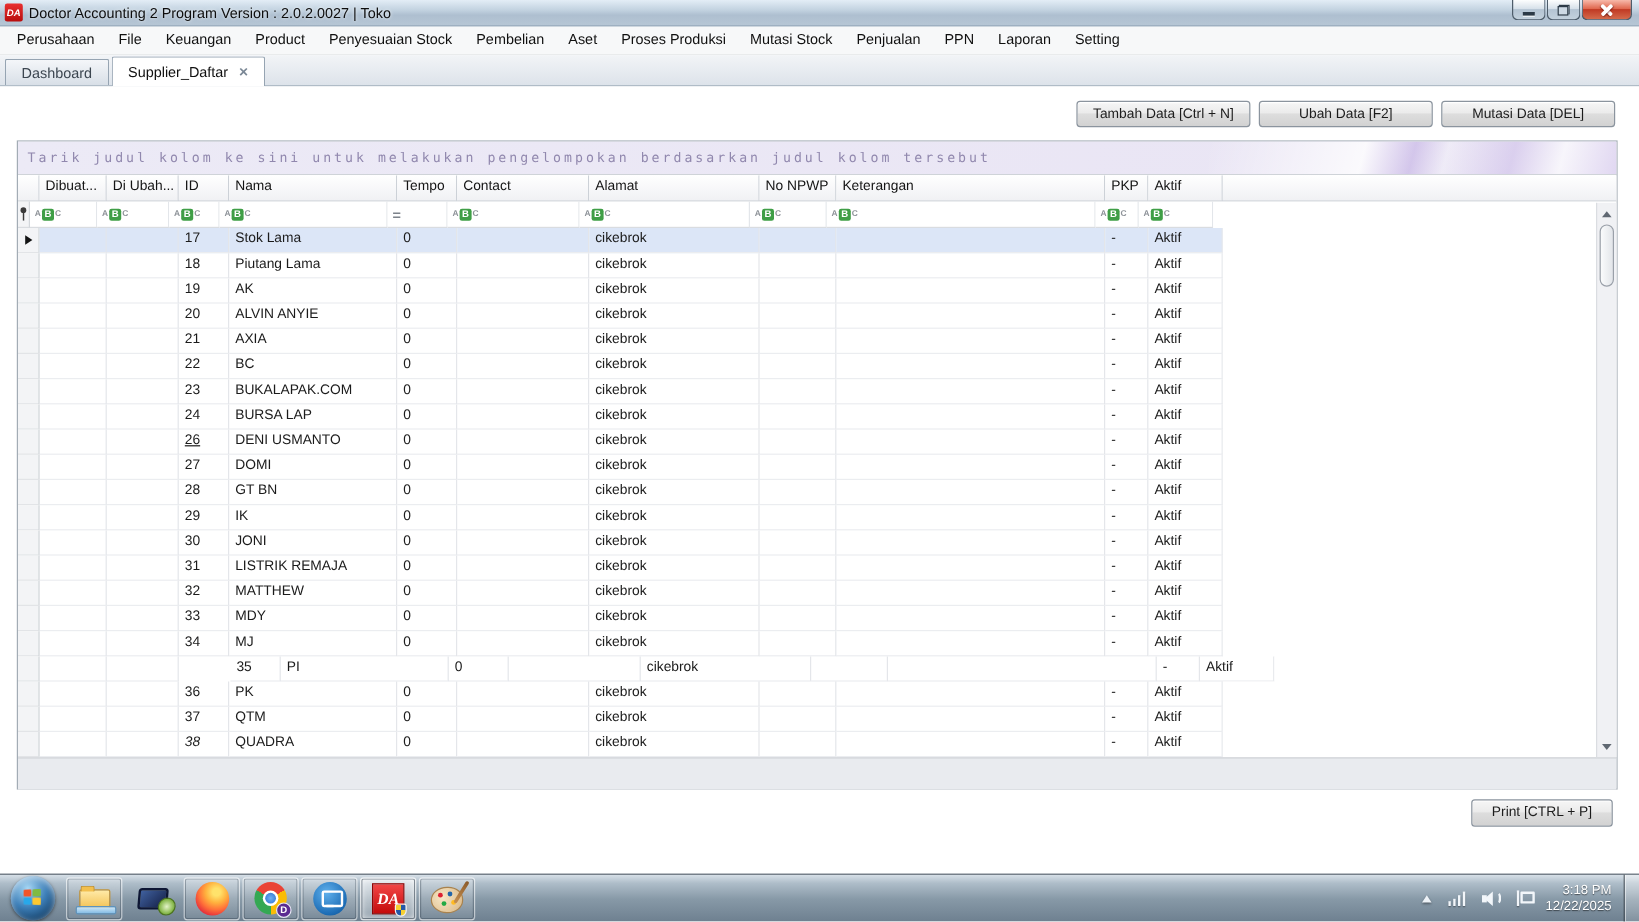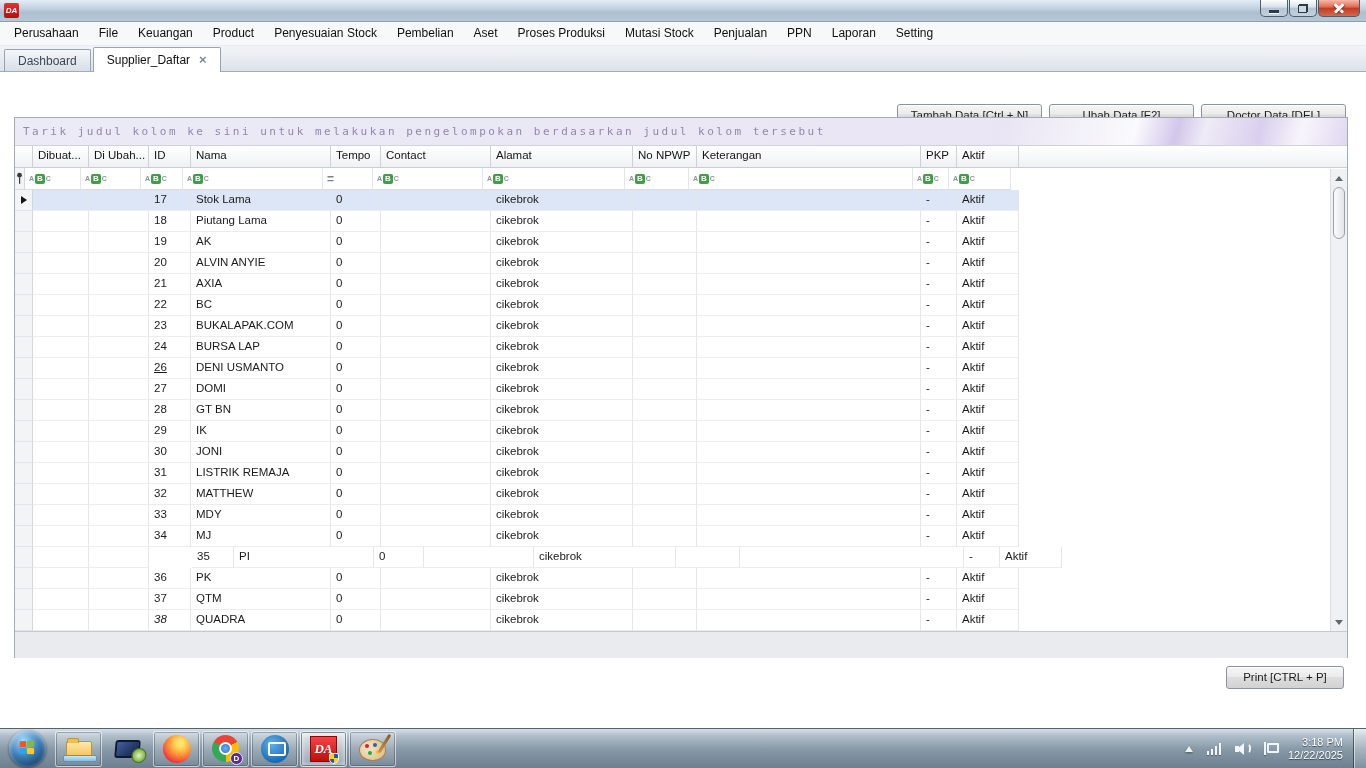--- a/index.html
+++ b/index.html
@@ -39,21 +39,21 @@
     background:linear-gradient(#f4f6f9,#d8dfe7); height:22px; }
   .tab.active { background:#fff; height:25px; color:#101010; position:relative; z-index:2; margin-bottom:-1px; }
   .tab-close { margin-left:9px; color:#7b8896; font-weight:bold; font-size:13px; line-height:10px; }
 
   
   .content { position:absolute; left:0; top:72px; width:1366px; height:634px; background:#fff; }
   .btn { border:1px solid #8b949e; border-radius:3px; color:#1c1c1c; font-size:11.5px;
     background:linear-gradient(180deg,#f6f6f6,#ebebeb 45%,#dddddd 50%,#d2d2d2);
     box-shadow:inset 0 1px 0 #fff; text-align:center; }
   .action-buttons { position:absolute; top:12px; right:20px; display:flex; }
-  .action-buttons .btn { width:145px; height:22px; line-height:20px; margin-left:7px;margin-top:20px; }
+  .action-buttons .btn { width:145px; height:22px; line-height:20px; margin-left:7px; }
   .print-btn { position:absolute; right:22px; top:594px; width:118px; height:23px; line-height:21px; }
 
   .grid-panel { position:absolute; left:14px; top:45px; width:1334px; height:541px;
     border:1px solid #a3acb5; background:#fff; }
   .group-bar { position:relative; height:28px; background:linear-gradient(90deg,#eceaf6,#e9e4f4);
     border-bottom:1px solid #cfd3d8; overflow:hidden; }
   .group-bar span { position:relative; z-index:2; display:block; padding-left:8px; line-height:27px;
     font-family:"DejaVu Sans Mono",monospace; font-size:11px; letter-spacing:2.5px; color:var(--group-bar-text,#9188ae); }
   .swoosh { position:absolute; right:0; top:0; bottom:0; width:340px; z-index:1;
     background:linear-gradient(105deg, rgba(255,255,255,0) 0%, rgba(255,255,255,.8) 38%,
@@ -199,20 +199,21 @@
 </head>
 <body>
 
 <div class="screen">
   <div class="app-window">
 
     <div class="titlebar">
       <span class="app-icon">
           <span>DA</span>
         </span>
+      <span class="title-text">Doctor Accounting 2 Program Version : 2.0.2.0027 | Toko</span>
       <div class="win-controls">
         <div class="wbtn min">
             <span class="glyph-min"></span>
           </div>
         <div class="wbtn max">
             <span class="glyph-restore"></span>
           </div>
         <div class="wbtn close">
             <span class="glyph-close-a"></span>
             <span class="glyph-close-b"></span>
@@ -244,21 +245,21 @@
         <div class="tab active">
           <span>Supplier_Daftar</span>
           <span class="tab-close">×</span>
         </div>
       </div>
 
     <div class="content">
       <div class="action-buttons">
         <div class="btn">Tambah Data [Ctrl + N]</div>
         <div class="btn">Ubah Data [F2]</div>
-        <div class="btn">Doctor Data [DEL]</div>
+        <div class="btn">Mutasi Data [DEL]</div>
       </div>
 
       <div class="grid-panel">
         <div class="group-bar">
           <span>Tarik judul kolom ke sini untuk melakukan pengelompokan berdasarkan judul kolom tersebut</span>
           <div class="swoosh"></div>
         </div>
         <div class="grid-area">
           <div class="grid-header">
               <div class="gcell hcell ind"></div>

